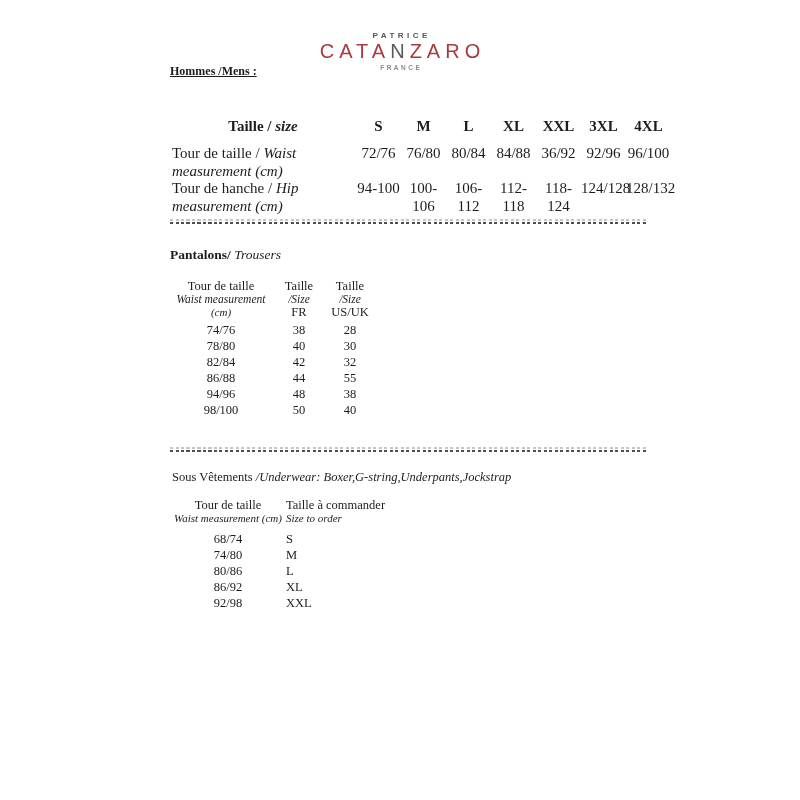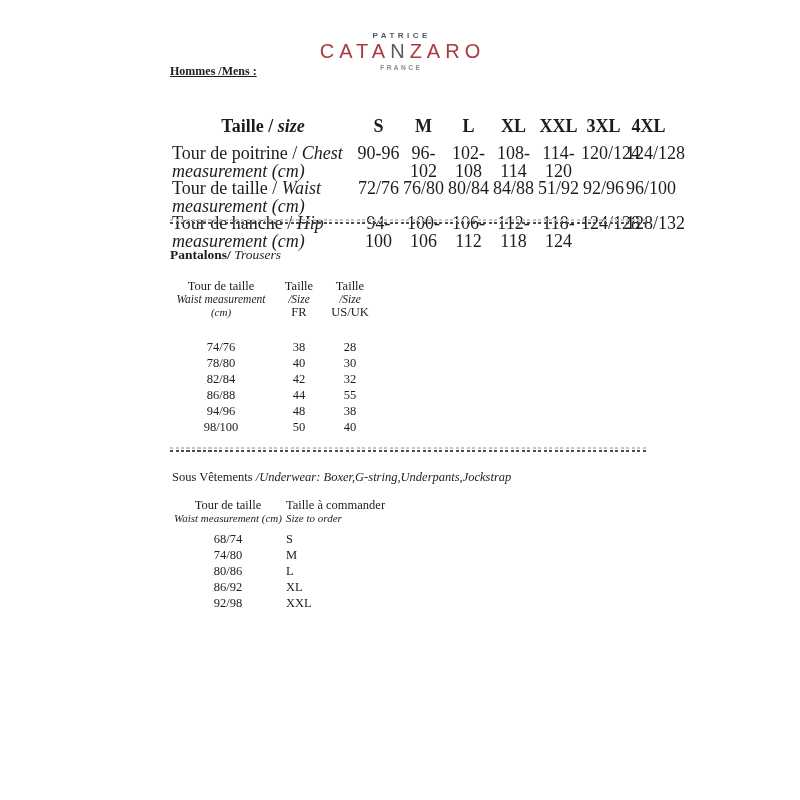--- a/index.html
+++ b/index.html
@@ -21,21 +21,21 @@
   .hommes-title { position:absolute; left:170px; top:64px; font-size:12px; font-weight:bold;
                   text-decoration:underline; }
   .pantalons-title { position:absolute; left:170px; top:247px; font-size:13.5px; font-weight:normal; }
   .pantalons-title b { font-weight:bold;margin-top:12px; }
   .pantalons-title i { font-weight:normal; }
   .underwear-title { position:absolute; left:172px; top:470px; font-size:12.5px; }
 
   .it { font-style:italic; }
 
   
-  .mens-table { position:absolute; left:170px; top:117px; font-size:18px; }
+  .mens-table { position:absolute; left:170px; top:117px; font-size:15px; }
   .mens-table .trow { display:flex; line-height:17.5px; }
   .mens-table .trow.header { line-height:18px; margin-bottom:10px; font-weight:bold; }
   .mens-table .label-cell { width:186px; padding-left:2px; text-align:left; }
   .mens-table .trow.header .label-cell { text-align:center; padding-left:0; }
   .mens-table .val-cell { width:45px; text-align:center; }
 
   
   .divider { position:absolute; left:170px; width:478px; height:5px; }
   .divider .dash-row { height:1.8px;
     background-image:repeating-linear-gradient(90deg, currentColor 0px, currentColor 3px, transparent 3px, transparent 5.5px); }
@@ -47,21 +47,21 @@
   
   .trousers-table { position:absolute; left:170px; top:279px; font-size:12.5px; }
   .trousers-table .trow { display:flex; line-height:16px; }
   .trousers-table .c1 { width:102px; text-align:center; }
   .trousers-table .c2 { width:54px;  text-align:center; }
   .trousers-table .c3 { width:48px;  text-align:center; }
   .trousers-table .thead .l1 { line-height:14px; }
   .trousers-table .thead .l2 { line-height:13px; font-style:italic; font-size:11.5px; }
   .trousers-table .thead .l3 { line-height:13px; }
   .trousers-table .thead .l3.small { font-style:italic; font-size:11px; }
-  .trousers-table .tbody { margin-top:20px; }
+  .trousers-table .tbody { margin-top:3px; }
 
   
   .underwear-table { position:absolute; left:170px; top:498px; font-size:12.5px; }
   .underwear-table .trow { display:flex; line-height:16px; }
   .underwear-table .c1 { width:116px; text-align:center; }
   .underwear-table .c2 { width:108px; text-align:left; }
   .underwear-table .uhead .l1 { line-height:14px; }
   .underwear-table .uhead .l2 { line-height:13px; font-style:italic; font-size:11px; }
   .underwear-table .tbody { margin-top:6px; }
 </style>
@@ -83,38 +83,28 @@
       <div class="label-cell"><span>Taille / </span><span class="it">size</span></div>
       <div class="val-cell">S</div>
       <div class="val-cell">M</div>
       <div class="val-cell">L</div>
       <div class="val-cell">XL</div>
       <div class="val-cell">XXL</div>
       <div class="val-cell">3XL</div>
       <div class="val-cell">4XL</div>
     </div>
 
-    <div class="trow">
-      <div class="label-cell"><span>Tour de poitrine / </span><span class="it">Chest measurement (cm)</span></div>
-      <div class="val-cell">90-96</div>
-      <div class="val-cell">96-102</div>
-      <div class="val-cell">102-108</div>
-      <div class="val-cell">108-114</div>
-      <div class="val-cell">114-120</div>
-      <div class="val-cell">120/124</div>
-      <div class="val-cell">124/128</div>
-    </div>
 
     <div class="trow">
       <div class="label-cell"><span>Tour de taille / </span><span class="it">Waist measurement (cm)</span></div>
       <div class="val-cell">72/76</div>
       <div class="val-cell">76/80</div>
       <div class="val-cell">80/84</div>
       <div class="val-cell">84/88</div>
-      <div class="val-cell">51/92</div>
+      <div class="val-cell">36/92</div>
       <div class="val-cell">92/96</div>
       <div class="val-cell">96/100</div>
     </div>
 
     <div class="trow">
       <div class="label-cell"><span>Tour de hanche / </span><span class="it">Hip measurement (cm)</span></div>
       <div class="val-cell">94-100</div>
       <div class="val-cell">100-106</div>
       <div class="val-cell">106-112</div>
       <div class="val-cell">112-118</div>

